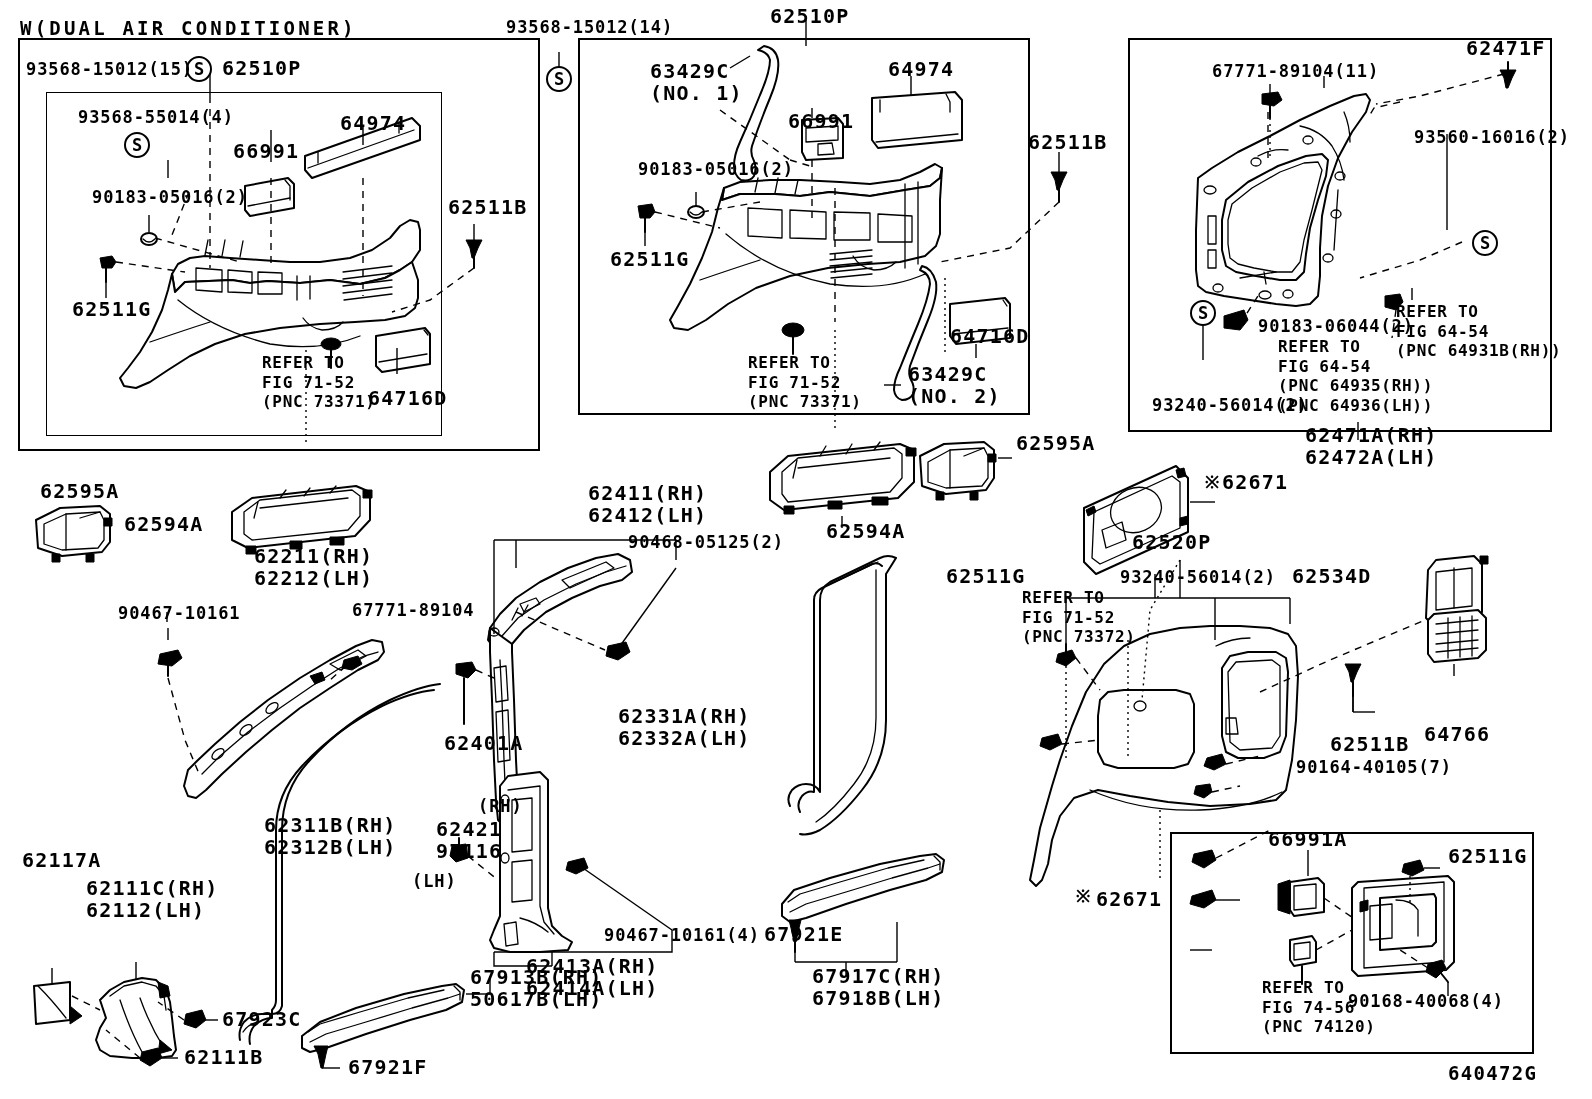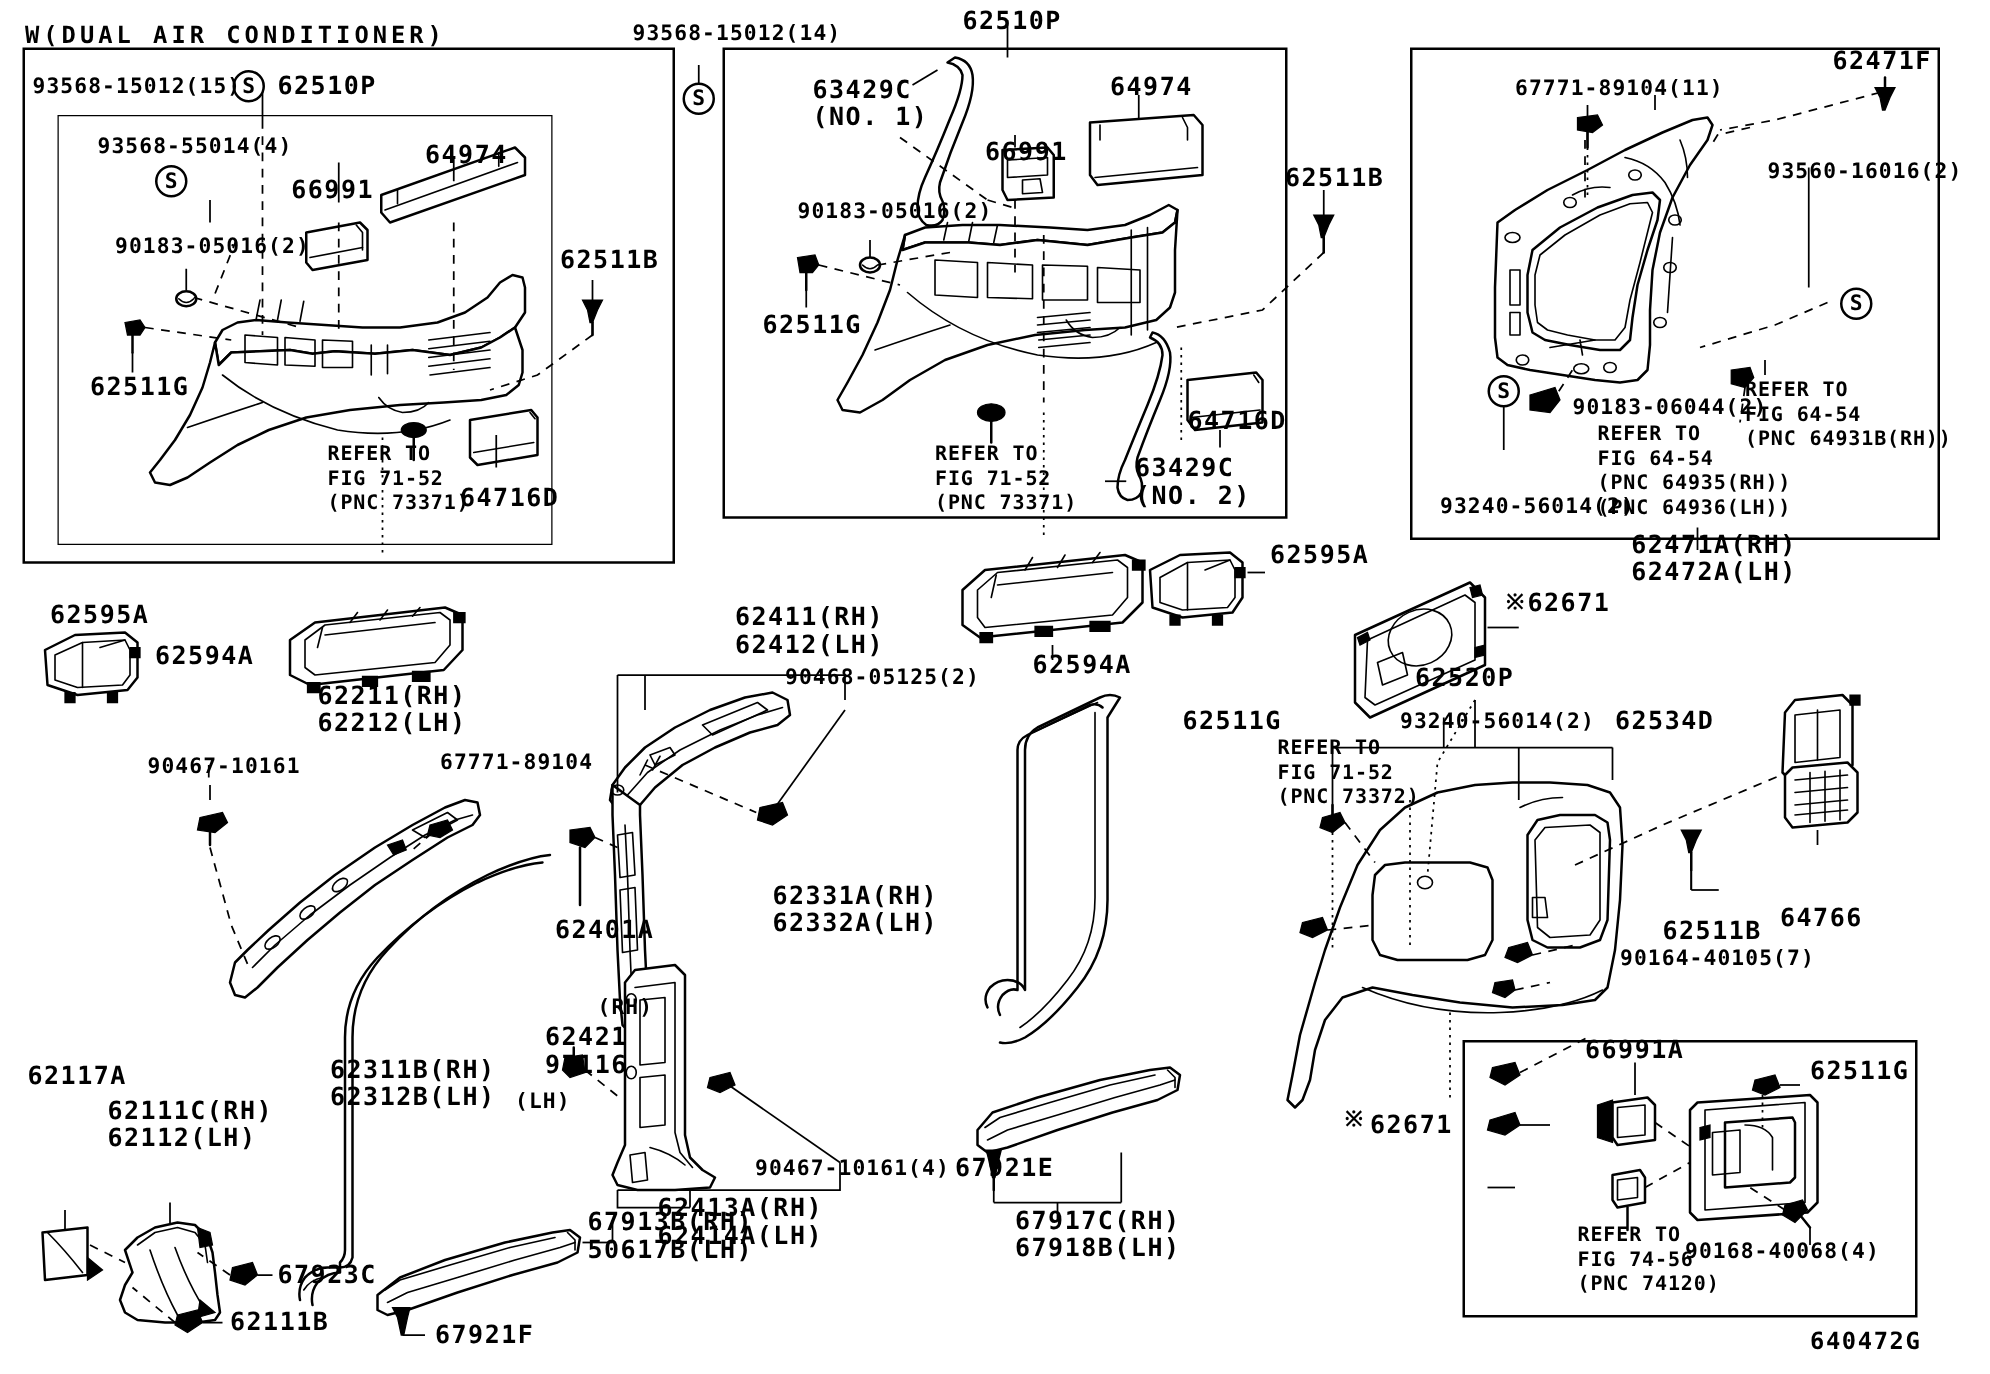--- a/index.html
+++ b/index.html
@@ -626,21 +626,21 @@
 (PNC 64936(LH))</div>
   <div class="lbl pn" style="left:1305px;top:424px;">62471A(RH)
 62472A(LH)</div>
 
   <div class="lbl pn" style="left:40px;top:480px;">62595A</div>
   <div class="lbl pn" style="left:124px;top:513px;">62594A</div>
   <div class="lbl pn" style="left:254px;top:545px;">62211(RH)
 62212(LH)</div>
   <div class="lbl pn-sm" style="left:118px;top:604px;">90467-10161</div>
   <div class="lbl pn-sm" style="left:352px;top:601px;">67771-89104</div>
-  <div class="lbl pn" style="left:264px;top:844px;">62311B(RH)
+  <div class="lbl pn" style="left:264px;top:814px;">62311B(RH)
 62312B(LH)</div>
   <div class="lbl pn" style="left:588px;top:482px;">62411(RH)
 62412(LH)</div>
   <div class="lbl pn-sm" style="left:628px;top:533px;">90468-05125(2)</div>
   <div class="lbl pn" style="left:444px;top:732px;">62401A</div>
   <div class="lbl pn" style="left:436px;top:818px;">62421
 97116</div>
   <div class="lbl pn-sm" style="left:478px;top:797px;">(RH)</div>
   <div class="lbl pn-sm" style="left:412px;top:872px;">(LH)</div>
   <div class="lbl pn" style="left:618px;top:705px;">62331A(RH)

